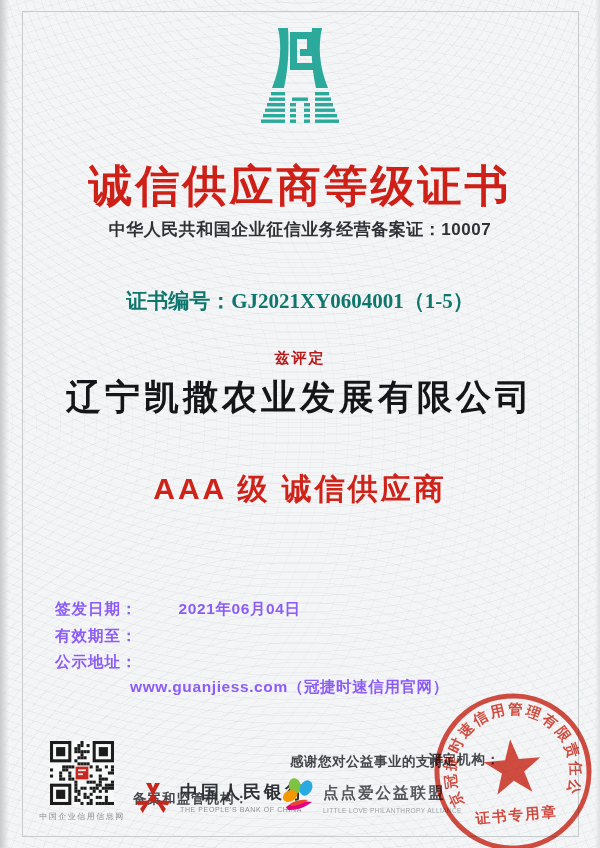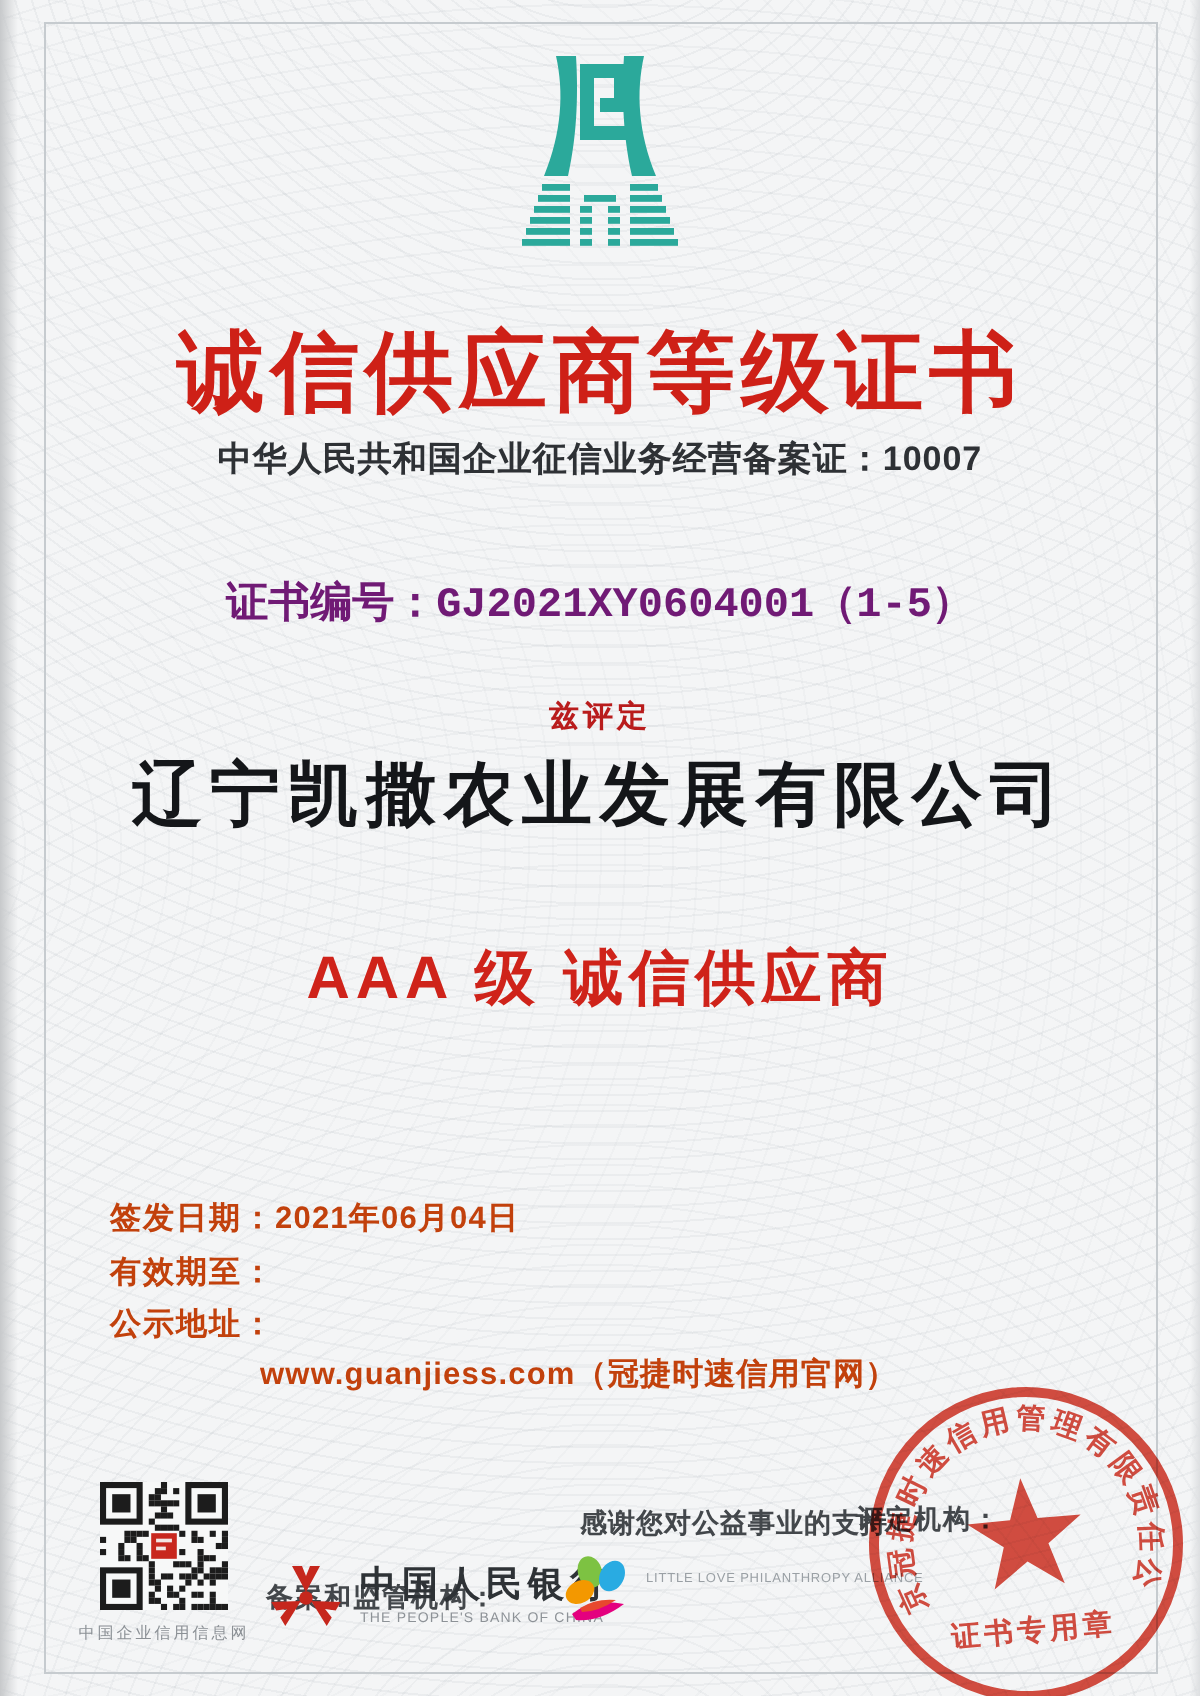--- a/index.html
+++ b/index.html
@@ -24,27 +24,27 @@
     border:1px solid #c6cbcf;pointer-events:none;}
 
   .abs{position:absolute;}
   .center{left:0;right:0;text-align:center;}
 
   .logo-svg{left:248px;top:26px;}
 
   .title{top:157px;font-size:44px;font-weight:900;color:#ce2017;letter-spacing:3px;text-align:center;}
   .subtitle{top:218px;font-size:17px;font-weight:700;color:#2e3135;letter-spacing:.5px;}
 
-  .certno{top:287px;font-family:Liberation Mono, monospace;font-size:21px;font-weight:700;color:#701a75;}
+  .certno{top:287px;font-family:Liberation Serif, serif;font-size:21px;font-weight:700;color:#0f766e;}
   .intro{top:349px;font-size:15px;font-weight:700;color:#b91c1c;letter-spacing:2px;}
   .company{top:374px;font-family:"Liberation Serif", serif;font-size:35px;font-weight:600;color:#141619;letter-spacing:4px;}
   .grade{top:469px;font-size:30px;font-weight:800;color:#cf231a;letter-spacing:3px;}
 
   .detail-row{position:absolute;left:55px;display:flex;align-items:flex-start;
-    font-size:15.5px;font-weight:700;color:#c2410c;letter-spacing:.6px;}
+    font-size:15.5px;font-weight:700;color:#8b5cf6;letter-spacing:.6px;gap:41px;}
   .detail-row .lbl{white-space:nowrap;letter-spacing:1px;}
   .detail-row .val{white-space:nowrap;}
   .row-issue{top:599px;}
   .row-valid{top:626px;align-items:flex-end;}
   .row-pub1{top:652px;}
   .row-pub2{top:677px;left:130px;}
 
   .qr-box{left:50px;top:740px;width:64px;height:66px;}
   .qr-caption{left:18px;top:811px;width:128px;text-align:center;
     font-size:8px;letter-spacing:1.5px;color:#8b9095;}
@@ -279,20 +279,21 @@
 <div class="abs thanks-label">感谢您对公益事业的支持</div>
 
 <svg class="abs charity-flower" width="36" height="38" viewBox="0 0 36 38">
   <ellipse cx="13" cy="9" rx="6" ry="8" transform="rotate(-18 13 9)" fill="#7dc242"></ellipse>
   <ellipse cx="24" cy="11" rx="6" ry="8" transform="rotate(28 24 11)" fill="#29abe2"></ellipse>
   <ellipse cx="8" cy="19" rx="7.5" ry="5.5" transform="rotate(-28 8 19)" fill="#f39800"></ellipse>
   <path d="M4,30 Q14,22 30,25 Q18,34 6,33 Z" fill="#e4007f"></path>
   <path d="M8,27 Q16,22 26,23 Q17,29 9,29 Z" fill="#e8482e"></path>
 </svg>
 <div class="abs charity-text">
+  <div class="charity-cn">点点爱公益联盟</div>
   <div class="charity-en">LITTLE LOVE PHILANTHROPY ALLIANCE</div>
 </div>
 
 <div class="abs assessor-label">评定机构：</div>
 
 <svg class="abs seal" width="170" height="170" viewBox="0 0 170 170">
   <defs>
     <path id="seal-arc" d="M 32.4 109.5 A 58 58 0 1 1 137.6 109.5" fill="none"></path>
   </defs>
   <circle cx="85" cy="85" r="76" fill="none" stroke="#d63b2d" stroke-width="5"></circle>

